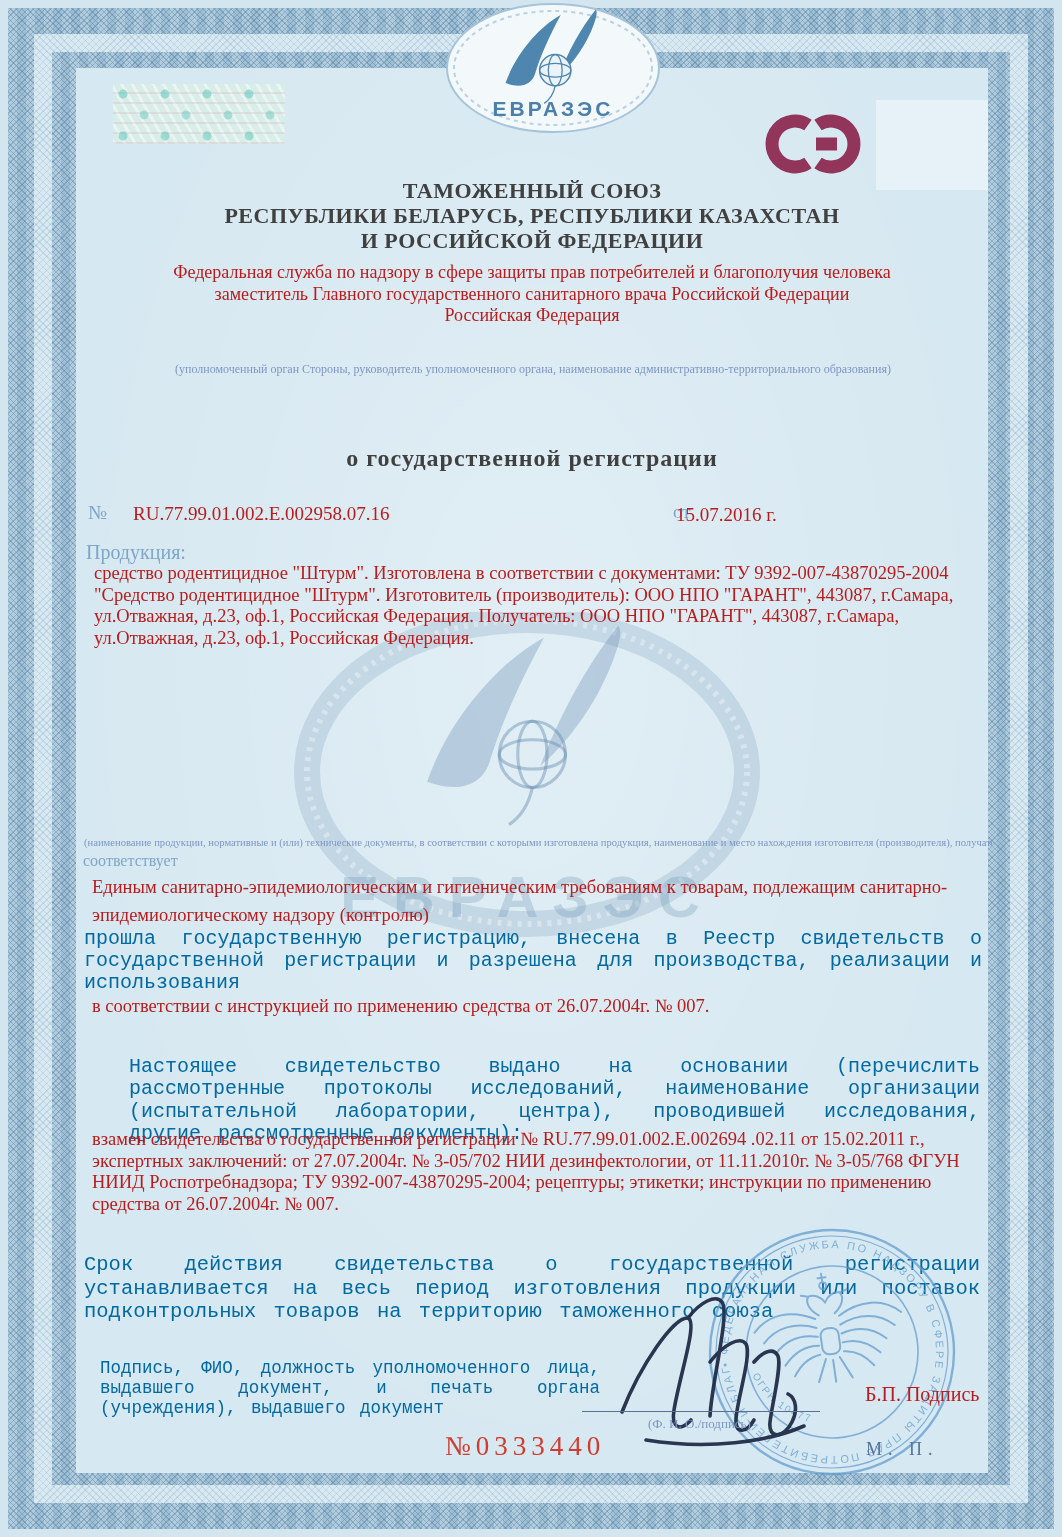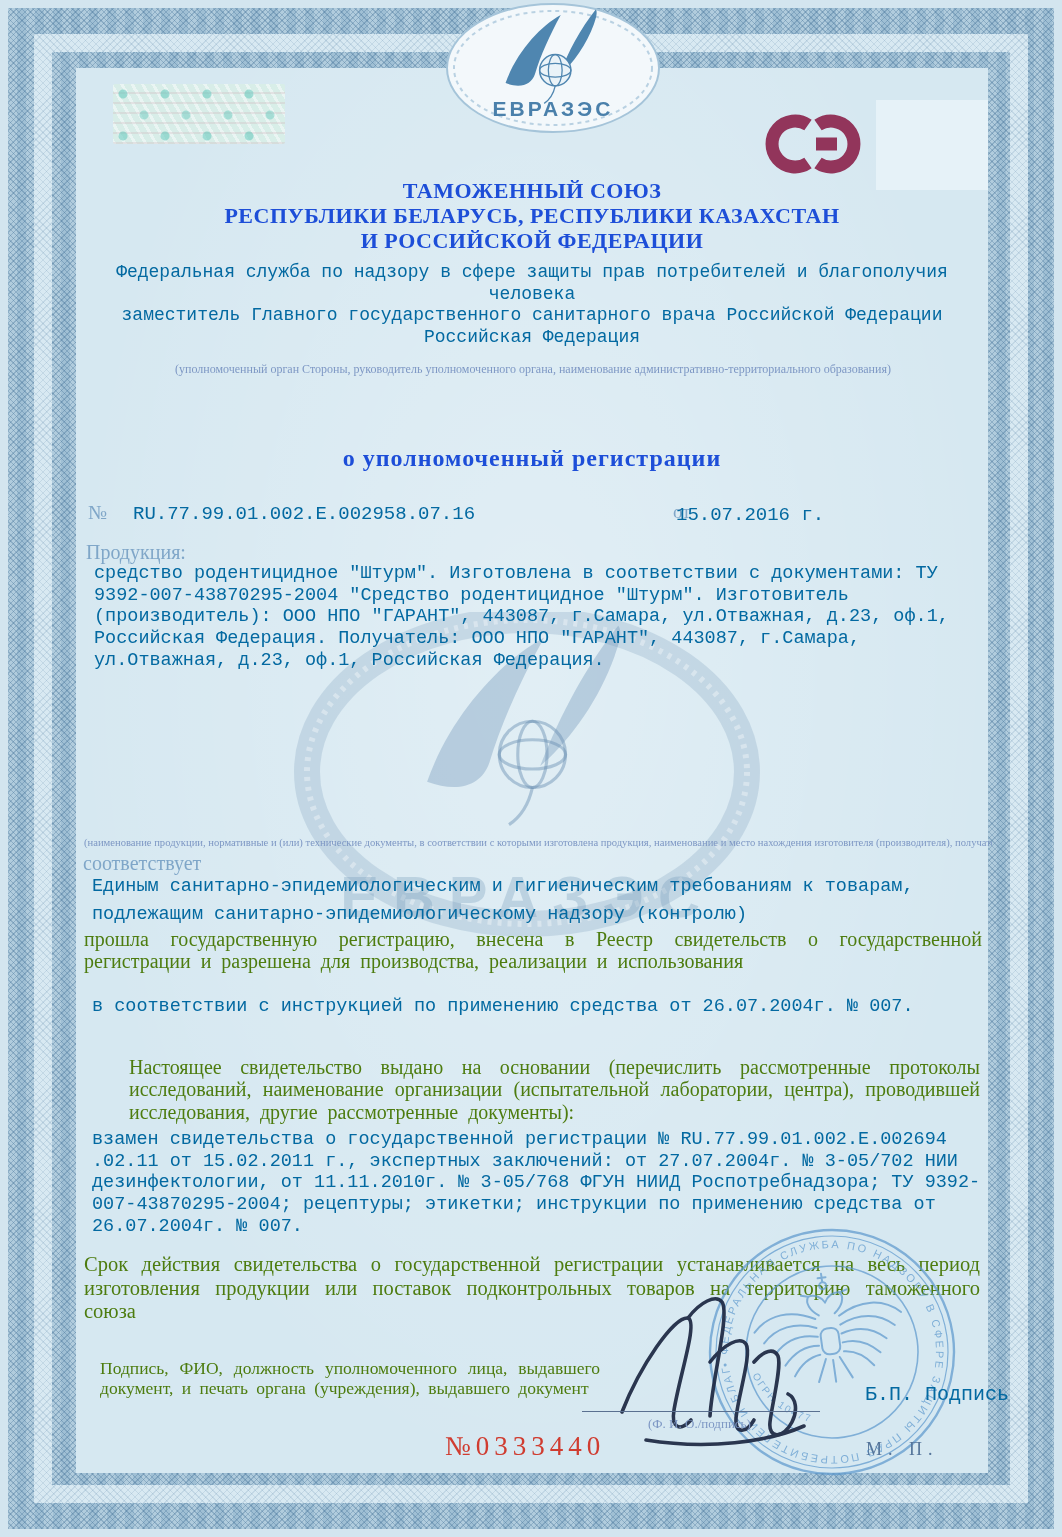--- a/index.html
+++ b/index.html
@@ -15,26 +15,26 @@
   .g-light { background-color:#d8e9f2;
     background-image:
       repeating-linear-gradient(45deg, rgba(88,130,165,.17) 0 1px, rgba(0,0,0,0) 1px 5px),
       repeating-linear-gradient(-45deg, rgba(88,130,165,.17) 0 1px, rgba(0,0,0,0) 1px 5px); }
   .band1 { inset:8px; }
   .band2 { inset:34px; }
   .band3 { inset:52px; }
   .content-bg { left:76px; right:74px; top:68px; bottom:64px; background:#d6e8f1;
     background-image: radial-gradient(ellipse at 50% 42%, rgba(255,255,255,.28), rgba(255,255,255,0) 72%); }
   
-  .ser-blue-b { color:#1d4ed8; font-weight:bold; font-family:"Liberation Serif", serif; }
-  .tpl { color:#4d7c0f; font-family:Liberation Serif, serif; }
+  .ser-blue-b { color:#404040; font-weight:bold; font-family:"Liberation Serif", serif; }
+  .tpl { color:#0369a1; font-family:Liberation Mono, monospace; }
   .tpl-j { text-align:justify; word-spacing:5px; }
   .faint { color:#7fa6c8; font-family:"Liberation Serif", serif; }
   .cap { color:#7d97c4; font-family:Liberation Serif, serif; }
-  .sans-d { color:#0369a1; font-family:Liberation Mono, monospace; }
+  .sans-d { color:#b91c1c; font-family:Liberation Serif, serif; }
   .center { text-align:center; }
   .hdr-top { font-size:22px; line-height:25px; letter-spacing:.5px; }
   .hdr-org { font-size:18px; line-height:21.5px; }
   
   .holo { left:113px; top:84px; width:172px; height:60px; border-radius:2px; opacity:.85;
     background-color:#d9efe7;
     background-image:
       radial-gradient(circle at 10px 10px, rgba(80,195,180,.55) 4px, rgba(0,0,0,0) 5px),
       radial-gradient(circle at 31px 31px, rgba(80,195,180,.45) 4px, rgba(0,0,0,0) 5px),
       repeating-linear-gradient(0deg, rgba(205,165,175,.28) 0 2px, rgba(0,0,0,0) 2px 10px),
@@ -104,33 +104,33 @@
     <div class="ser-blue-b hdr-top">ТАМОЖЕННЫЙ СОЮЗ</div>
     <div class="ser-blue-b hdr-top">РЕСПУБЛИКИ БЕЛАРУСЬ, РЕСПУБЛИКИ КАЗАХСТАН</div>
     <div class="ser-blue-b hdr-top">И РОССИЙСКОЙ ФЕДЕРАЦИИ</div>
     <div class="sans-d hdr-org" style="margin-top:9px;">Федеральная служба по надзору в сфере защиты прав потребителей и благополучия человека</div>
     <div class="sans-d hdr-org">заместитель Главного государственного санитарного врача Российской Федерации</div>
     <div class="sans-d hdr-org">Российская Федерация</div>
   </div>
 
   <div class="abs center cap" style="left:84px; right:80px; top:362px; font-size:12px;">(уполномоченный орган Стороны, руководитель уполномоченного органа, наименование административно-территориального образования)</div>
 
-  <div class="abs center ser-blue-b" style="left:80px; right:78px; top:445px; font-size:24px; letter-spacing:1px;">о уполномоченный регистрации</div>
+  <div class="abs center ser-blue-b" style="left:80px; right:78px; top:445px; font-size:24px; letter-spacing:1px;">о государственной регистрации</div>
 
   <div class="abs faint" style="left:88px; top:501px; font-size:20px;">№</div>
   <div class="abs sans-d" style="left:133px; top:503px; font-size:19px;">RU.77.99.01.002.Е.002958.07.16</div>
   <div class="abs faint" style="left:633px; top:501px; font-size:19px;margin-left:40px;">от</div>
   <div class="abs sans-d" style="left:676px; top:504px; font-size:19px;">15.07.2016 г.</div>
 
   <div class="abs faint" style="left:86px; top:541px; font-size:20px;">Продукция:</div>
   <div class="abs sans-d" style="left:94px; right:84px; top:563px; font-size:18.5px; line-height:21.7px;">средство родентицидное "Штурм". Изготовлена в соответствии с документами: ТУ 9392-007-43870295-2004 "Средство родентицидное "Штурм". Изготовитель (производитель): ООО НПО "ГАРАНТ", 443087, г.Самара, ул.Отважная, д.23, оф.1, Российская Федерация.  Получатель: ООО НПО "ГАРАНТ", 443087, г.Самара, ул.Отважная, д.23, оф.1, Российская Федерация.</div>
 
   <div class="abs cap" style="left:84px; right:70px; top:837px; font-size:10.6px; white-space:nowrap; overflow:hidden;">(наименование продукции, нормативные и (или) технические документы, в соответствии с которыми изготовлена продукция, наименование и место нахождения изготовителя (производителя), получателя)</div>
 
-  <div class="abs faint" style="left:83px; top:852px; font-size:20px;">соответствует</div>
+  <div class="abs faint" style="left:83px; top:852px; font-size:16px;">соответствует</div>
   <div class="abs sans-d" style="left:92px; right:90px; top:873px; font-size:18.5px; line-height:28px;">Единым санитарно-эпидемиологическим и гигиеническим требованиям к товарам, подлежащим санитарно-эпидемиологическому надзору (контролю)</div>
 
   <div class="abs tpl tpl-j" style="left:84px; right:80px; top:928px; font-size:20px; line-height:22px;">прошла государственную регистрацию, внесена в Реестр свидетельств о государственной регистрации и разрешена для производства, реализации и использования</div>
   <div class="abs sans-d" style="left:92px; right:84px; top:996px; font-size:18.5px;">в соответствии с инструкцией по применению средства от 26.07.2004г. № 007.</div>
 
   <div class="abs tpl tpl-j" style="left:84px; right:82px; top:1056px; font-size:20px; line-height:22.4px;margin-left:45px;">Настоящее свидетельство выдано на основании (перечислить рассмотренные протоколы исследований, наименование организации (испытательной лаборатории, центра), проводившей исследования, другие рассмотренные документы):</div>
   <div class="abs sans-d" style="left:92px; right:80px; top:1129px; font-size:18.5px; line-height:21.7px;">взамен свидетельства о государственной регистрации № RU.77.99.01.002.Е.002694 .02.11 от 15.02.2011 г., экспертных заключений: от 27.07.2004г. № 3-05/702 НИИ дезинфектологии, от 11.11.2010г. № 3-05/768 ФГУН НИИД Роспотребнадзора; ТУ 9392-007-43870295-2004; рецептуры; этикетки; инструкции по применению средства от 26.07.2004г. № 007.</div>
 
   <div class="abs tpl tpl-j" style="left:84px; right:82px; top:1253px; font-size:20.5px; line-height:23.5px;">Срок действия свидетельства о государственной регистрации устанавливается на весь период изготовления продукции или поставок подконтрольных товаров на территорию таможенного союза</div>
 

